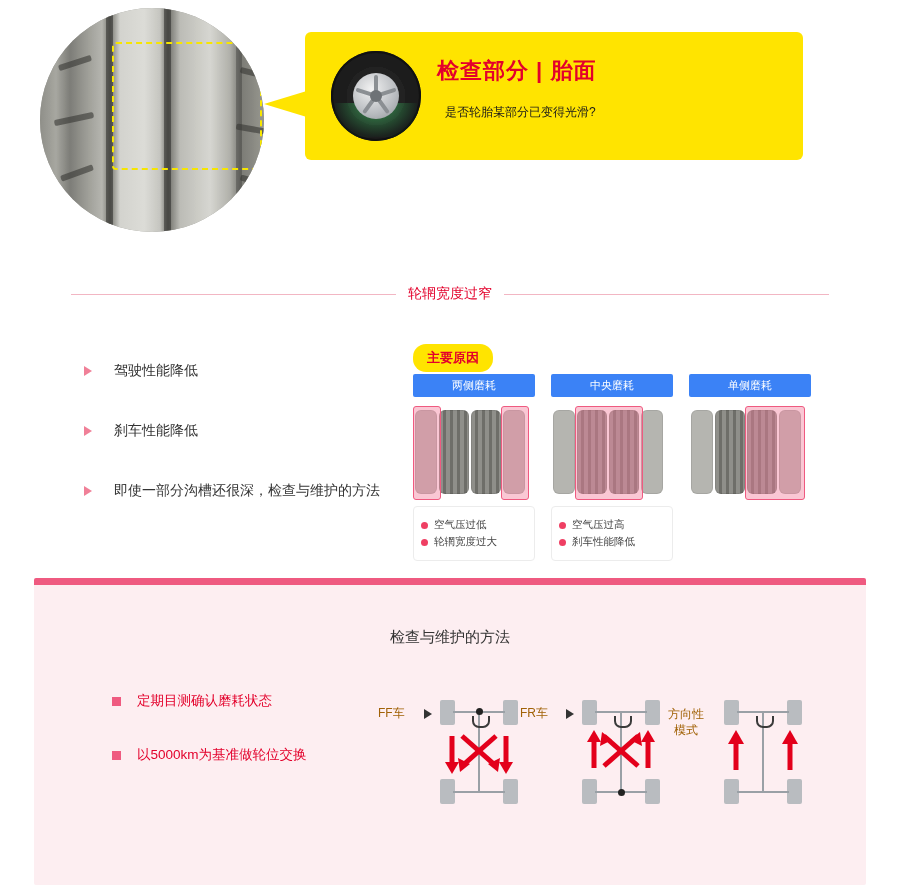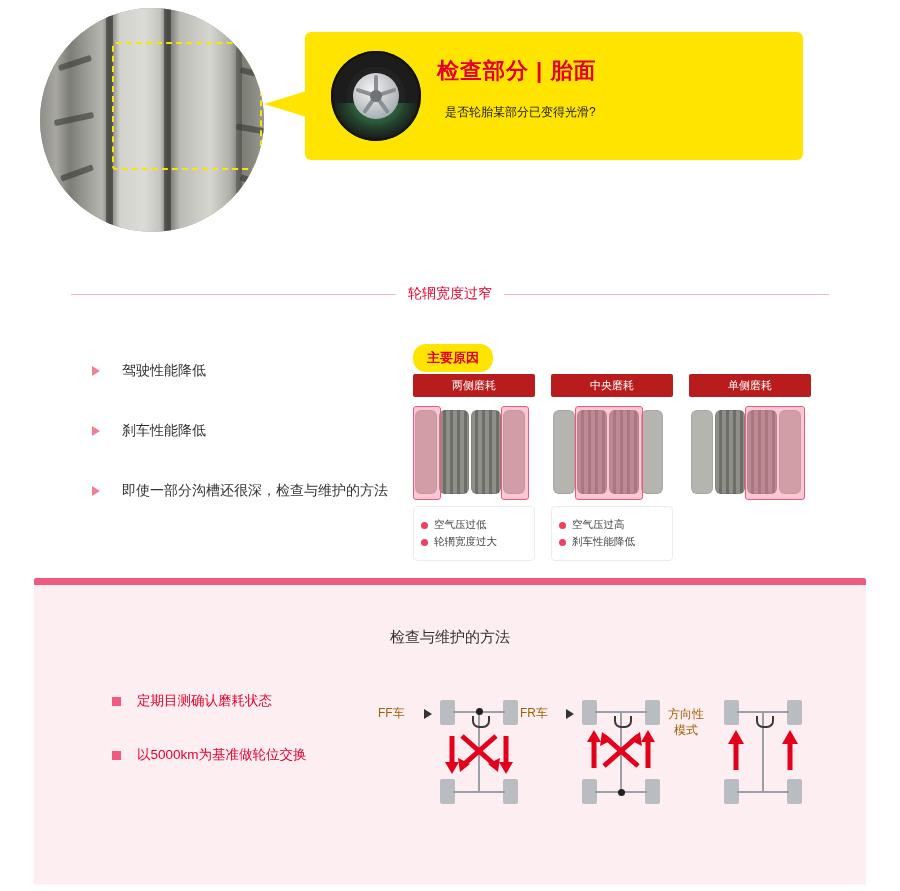--- a/index.html
+++ b/index.html
@@ -167,21 +167,21 @@
   .mid-heading .rule.right { margin-right: 45px; }
   .mid-heading .txt {
     font-size: 14px;
     color: #e3002b;
     white-space: nowrap;
   }
 
   
   .bullets {
     position: absolute;
-    left: 92px;
+    left: 84px;
     top: 362px;
     width: 320px;
   }
   .bullet-row {
     display: flex;
     align-items: center;
     margin-bottom: 42px;
   }
   .bullet-tri {
     width: 0; height: 0;
@@ -210,21 +210,21 @@
   }
   .cause-cards {
     position: absolute;
     left: 413px;
     top: 374px;
     display: flex;
     gap: 16px;
   }
   .cause-card { width: 122px; }
   .cause-card-title {
-    background: #b91c1c;
+    background: #3b82f6;
     color: #fff;
     font-size: 11px;
     text-align: center;
     padding: 4px 0;
     border-radius: 2px;
     width: 100%;
   }
   .tire-img {
     position: relative;
     height: 96px;

